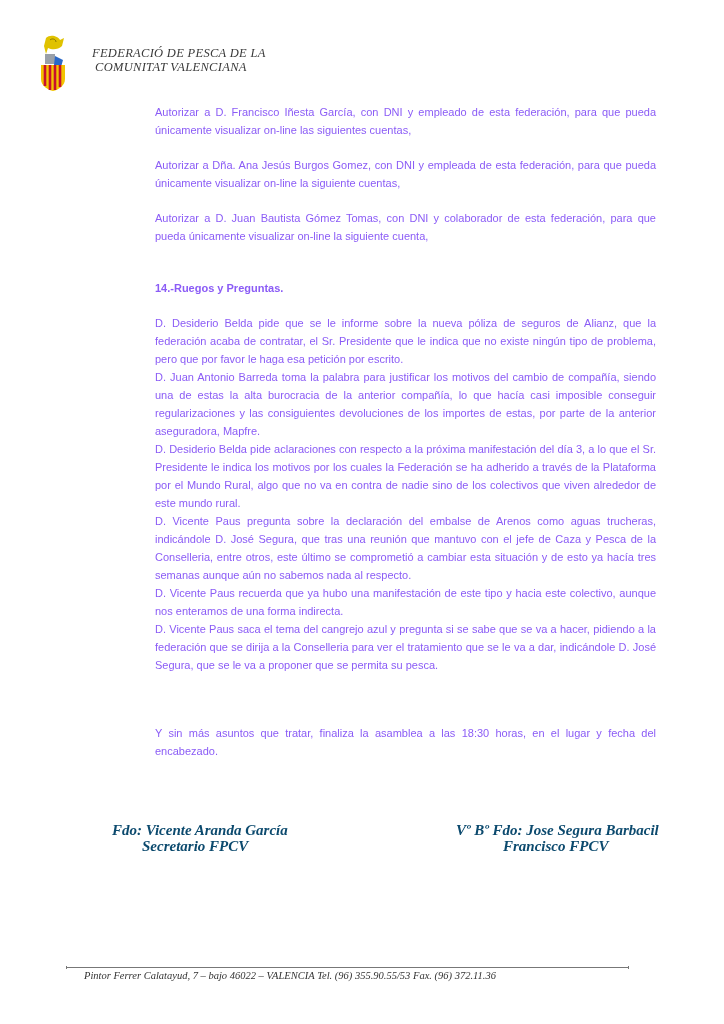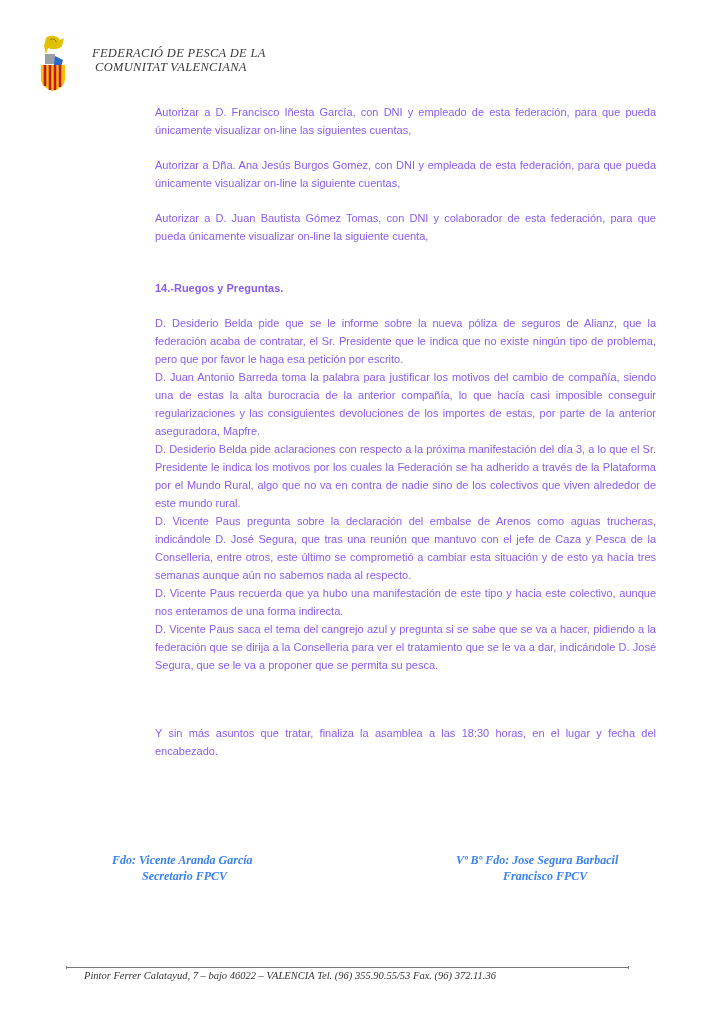--- a/index.html
+++ b/index.html
@@ -12,21 +12,21 @@
   .org .l2 { padding-left: 3px; }
 
   .body { position: absolute; left: 155px; top: 99px; width: 501px;
           font-family: "Liberation Sans", sans-serif; font-size: 11px; line-height: 18px; color: #8b5cf6; }
   .body p { margin: 0; text-align: justify; }
   .gap { height: 17px; }
   .head { font-weight: bold; }
   .closing { position: absolute; left: 155px; top: 720px; width: 501px; }
 
   .sig { position: absolute; font-family: "Liberation Serif", serif; font-style: italic; font-weight: bold;
-         font-size: 12px; line-height: 16px; color: #3b82f6; margin-top: 30px; }
+         font-size: 15px; line-height: 16px; color: #0c4a6e; }
   .sig-left { left: 112px; top: 818px; }
   .sig-left .role { padding-left: 30px; }
   .sig-right { left: 456px; top: 818px; }
   .sig-right .role { padding-left: 47px; }
 
   .footer-line { position: absolute; left: 66px; top: 963px; width: 563px; height: 0; border-top: 1px solid #777; }
   .footer-line::before, .footer-line::after { content: ""; position: absolute; top: -2px; width: 1px; height: 3px; background: #777; }
   .footer-line::before { left: 0; } .footer-line::after { right: 0; }
   .footer { position: absolute; left: 68px; top: 966px; font-family: "Liberation Serif", serif; font-style: italic;
             font-size: 10.5px; color: #333; margin-left: 16px; }

